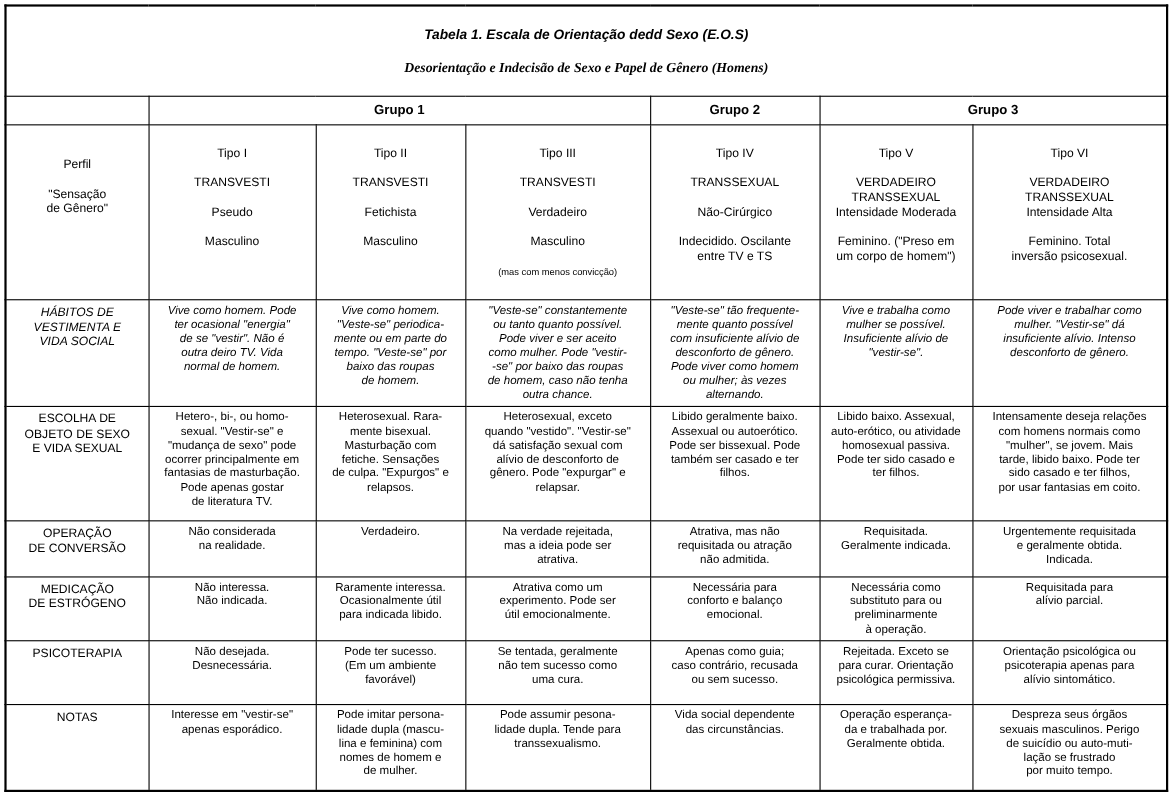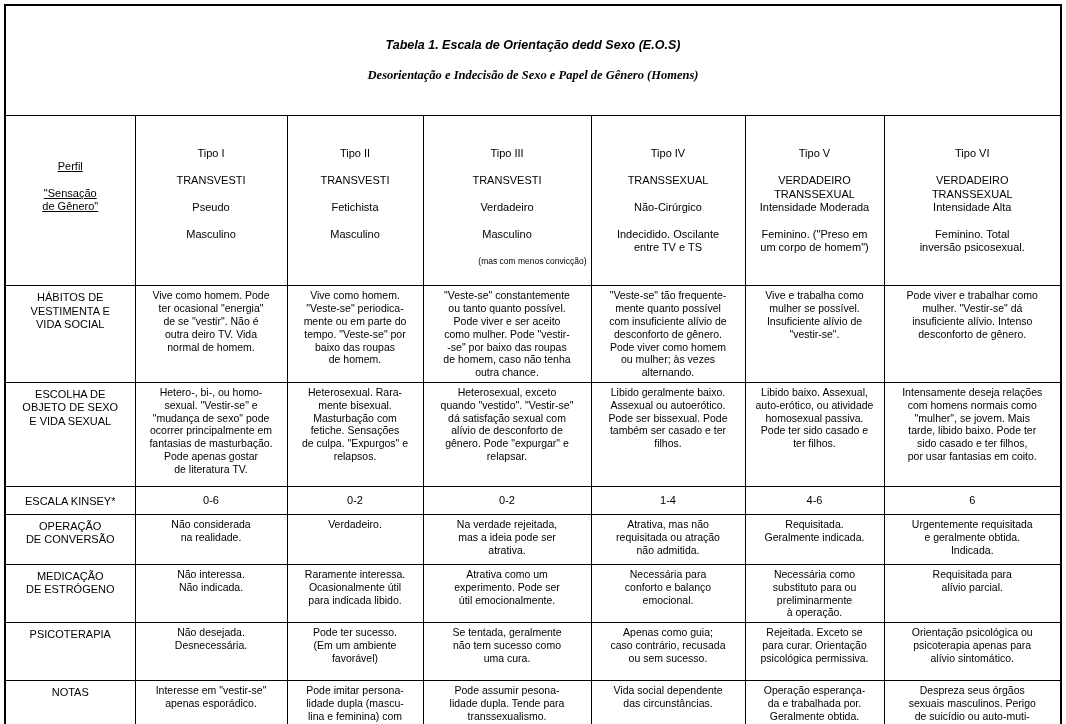--- a/index.html
+++ b/index.html
@@ -28,36 +28,36 @@
     overflow: hidden;
   }
   col.c0 { width: 130px; }
   col.c1 { width: 152px; }
   col.c2 { width: 136px; }
   col.c3 { width: 168px; }
   col.c4 { width: 154px; }
   col.c5 { width: 139px; }
 
   tr.title-row { height: 46px; }
-  td.title-cell { vertical-align: middle; padding: 19px; }
+  td.title-cell { vertical-align: middle; padding: 5px; }
   .t1, .t2 { font-weight: bold; font-style: italic; font-size: 12.5px; }
   .t2 { margin-top: 2px; font-family: Liberation Serif, serif; }
 
   tr.group-row { height: 26px; }
   td.group { font-weight: bold; font-size: 12px; vertical-align: middle; }
 
   td.rowhead { font-size: 11px; padding-top: 5px; }
 
   tr.profile-row { height: 128px; }
-  td.perfil { padding-top: 44px; text-decoration: underline; }
-  td.profile { font-size: 11px; padding-top: 18px; }
+  td.perfil { padding-top: 30px; }
+  td.profile { font-size: 11px; padding-top: 6px; }
   .plines { white-space: pre-line; }
-  .pnote { font-size: 8.5px; margin-top: 1px; white-space: pre-line; text-align: right; }
-
-  tr.r-habitos { height: 88px; }
+  .pnote { font-size: 8.5px; margin-top: 1px; white-space: pre-line; }
+
+  tr.r-habitos { height: 88px; font-style: italic; }
   tr.r-escolha { height: 104px; }
   tr.r-kinsey { height: 28px; }
   tr.r-kinsey td { vertical-align: middle; font-size: 11px; }
   tr.r-operacao { height: 50px; }
   tr.r-medicacao { height: 54px; }
   tr.r-psicoterapia { height: 58px; }
   tr.r-notas { height: 78px; }
 </style>
 </head>
 <body>
@@ -75,20 +75,26 @@
     </colgroup>
 
     <tbody>
         <tr class="title-row">
       <td colspan="7" class="title-cell">
         <div class="t1">Tabela 1. Escala de Orientação dedd Sexo (E.O.S)</div>
         <div class="t2">Desorientação e Indecisão de Sexo e Papel de Gênero (Homens)</div>
       </td>
     </tr>
 
+    <tr class="group-row">
+      <td class="rowhead"></td>
+      <td colspan="3" class="group">Grupo 1</td>
+      <td class="group">Grupo 2</td>
+      <td colspan="2" class="group">Grupo 3</td>
+    </tr>
 
     <tr class="profile-row">
       <td class="rowhead perfil">Perfil
 
 "Sensação
 de Gênero"</td>
       <td class="profile">
         <div class="plines">Tipo I
 
 TRANSVESTI
@@ -226,29 +232,20 @@
 Pode ter sido casado e
 ter filhos.</td>
       <td>Intensamente deseja relações
 com homens normais como
 "mulher", se jovem. Mais
 tarde, libido baixo. Pode ter
 sido casado e ter filhos,
 por usar fantasias em coito.</td>
     </tr>
 
-    <tr class="r-kinsey">
-      <td class="rowhead">ESCALA KINSEY*</td>
-      <td>0-6</td>
-      <td>0-2</td>
-      <td>0-2</td>
-      <td>1-4</td>
-      <td>4-6</td>
-      <td>6</td>
-    </tr>
 
     <tr class="r-operacao">
       <td class="rowhead">OPERAÇÃO
 DE CONVERSÃO</td>
       <td>Não considerada
 na realidade.</td>
       <td>Verdadeiro.</td>
       <td>Na verdade rejeitada,
 mas a ideia pode ser
 atrativa.</td>

